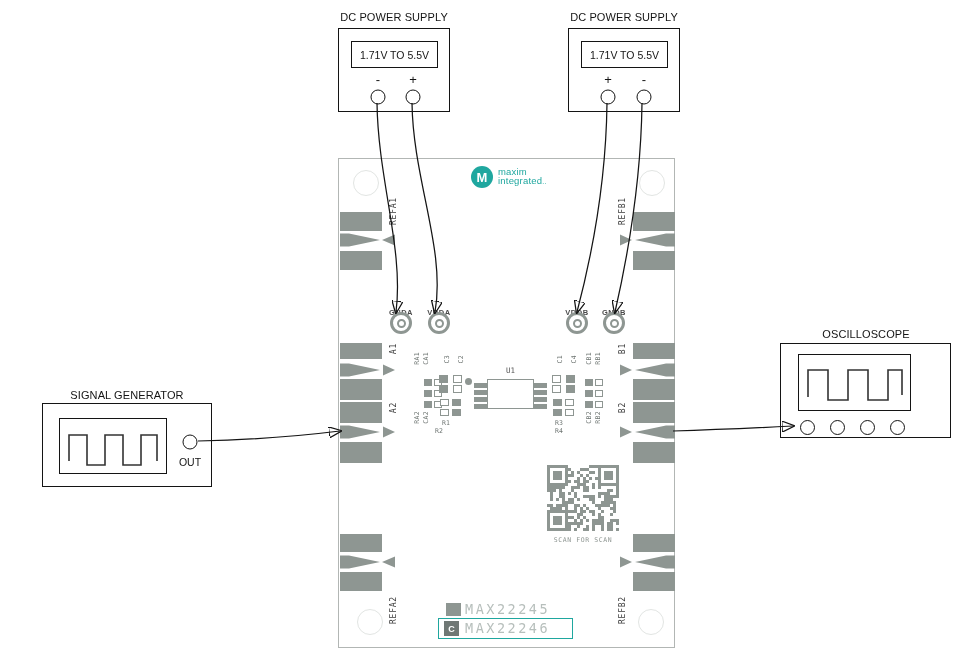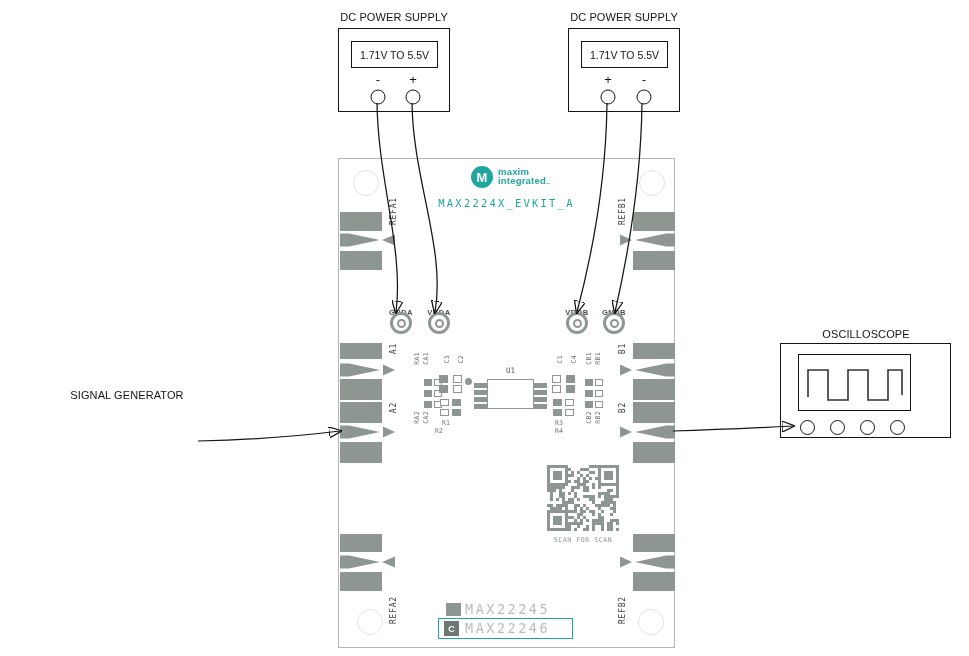--- a/index.html
+++ b/index.html
@@ -29,21 +29,21 @@
   .elabel{font:8px "DejaVu Sans Mono",monospace;letter-spacing:.8px;color:var(--edge_label);}
   .cvlabel{font:6.5px "DejaVu Sans Mono",monospace;letter-spacing:.3px;color:var(--component_label);}
   .clabel{position:absolute;font:6.5px "DejaVu Sans Mono",monospace;color:var(--component_label);white-space:nowrap;}
   .tp{position:absolute;width:22px;height:22px;border:3.5px solid var(--pad);border-radius:50%;
       box-sizing:border-box;display:flex;align-items:center;justify-content:center;background:#fff;}
   .tp i{width:9px;height:9px;border:2.5px solid var(--pad);border-radius:50%;box-sizing:border-box;background:#fff;display:block;}
   .tplbl{position:absolute;width:50px;text-align:center;font-weight:bold;font-size:7.5px;
          letter-spacing:.5px;color:var(--testpoint_label);transform:translateX(-25px);white-space:nowrap;}
   .logo-circle{position:absolute;width:22px;height:22px;border-radius:50%;background:var(--teal);
       color:#fff;font-weight:bold;font-size:13px;display:flex;align-items:center;justify-content:center;}
-  .brand{position:absolute;color:var(--teal);font-weight:bold;font-size:9.5px;line-height:9px;letter-spacing:.2px;}
+  .brand{position:absolute;color:var(--teal);font-weight:normal;font-size:9.5px;line-height:9px;letter-spacing:.2px;}
   .board-title{position:absolute;left:0;width:100%;text-align:center;color:var(--teal);
       font:10.5px "DejaVu Sans Mono",monospace;letter-spacing:2.2px;}
   #qr{position:absolute;left:208px;top:306px;width:72px;height:66px;}
   #qr i{position:absolute;width:3px;height:3px;background:var(--pad);}
   .qr-caption{position:absolute;left:204px;top:377px;width:80px;text-align:center;
       font:6.5px "DejaVu Sans Mono",monospace;letter-spacing:.6px;color:var(--pad);}
   .legend-text{position:absolute;font:13.5px "DejaVu Sans Mono",monospace;letter-spacing:2.5px;
       color:var(--legend_text);white-space:nowrap;}
   .legend-sq{position:absolute;background:var(--pad);}
   .legend-box{position:absolute;border:1.6px solid var(--teal);box-sizing:border-box;}
@@ -73,20 +73,29 @@
   <div class="inst-title" style="left:524px;top:11px;width:200px">DC POWER SUPPLY</div>
   <div class="inst" style="left:568px;top:28px;width:112px;height:84px">
     <div class="display" style="left:12px;top:12px;width:87px;height:27px">1.71V TO 5.5V</div>
     <div class="sign" style="left:39px;top:43px">+</div>
     <div class="sign" style="left:75px;top:43px">-</div>
     <div class="term" style="left:39px;top:68px"></div>
     <div class="term" style="left:75px;top:68px"></div>
   </div>
 
   <div class="inst-title" style="left:27px;top:389px;width:200px">SIGNAL GENERATOR</div>
+  <div class="inst" style="left:42px;top:403px;width:170px;height:84px">
+    <div class="display" style="left:16px;top:14px;width:108px;height:56px">
+      <svg width="100" height="50" viewBox="0 0 100 50">
+        <path class="wave" d="M6,40 V14 H24 V44 H42 V14 H60 V44 H78 V14 H94 V40"></path>
+      </svg>
+    </div>
+    <div class="term" style="left:147px;top:38px"></div>
+    <div class="outlbl" style="left:147px;top:52px">OUT</div>
+  </div>
 
   <div class="inst-title" style="left:766px;top:328px;width:200px">OSCILLOSCOPE</div>
   <div class="inst" style="left:780px;top:343px;width:171px;height:95px">
     <div class="display" style="left:17px;top:10px;width:113px;height:57px">
       <svg width="105" height="51" viewBox="0 0 105 51">
         <path class="wave" d="M6,40 V13 H26 V43 H46 V13 H66 V43 H86 V13 H100 V38"></path>
       </svg>
     </div>
     <div class="knob" style="left:19px;top:76px"></div>
     <div class="knob" style="left:49px;top:76px"></div>
@@ -99,21 +108,20 @@
     <div class="hole" style="left:14px;top:11px"></div>
     <div class="hole" style="left:300px;top:11px"></div>
     <div class="hole" style="left:18px;top:450px"></div>
     <div class="hole" style="left:299px;top:450px"></div>
 
     <div class="logo-circle" style="left:132px;top:7px">M</div>
     <div class="brand" style="left:159px;top:8px">
       <div>maxim</div>
       <div><span>integrated</span><span style="font-size:7px">..</span></div>
     </div>
-    <div class="board-title" style="top:38px">MAX2224X_EVKIT_A</div>
 
     <div class="tplbl" style="left:62px;top:149px">GNDA</div>
     <div class="tplbl" style="left:100px;top:149px">VDDA</div>
     <div class="tplbl" style="left:238px;top:149px">VDDB</div>
     <div class="tplbl" style="left:275px;top:149px">GNDB</div>
     <div class="tp" style="left:51px;top:153px">
         <i></i>
       </div>
     <div class="tp" style="left:89px;top:153px">
         <i></i>

